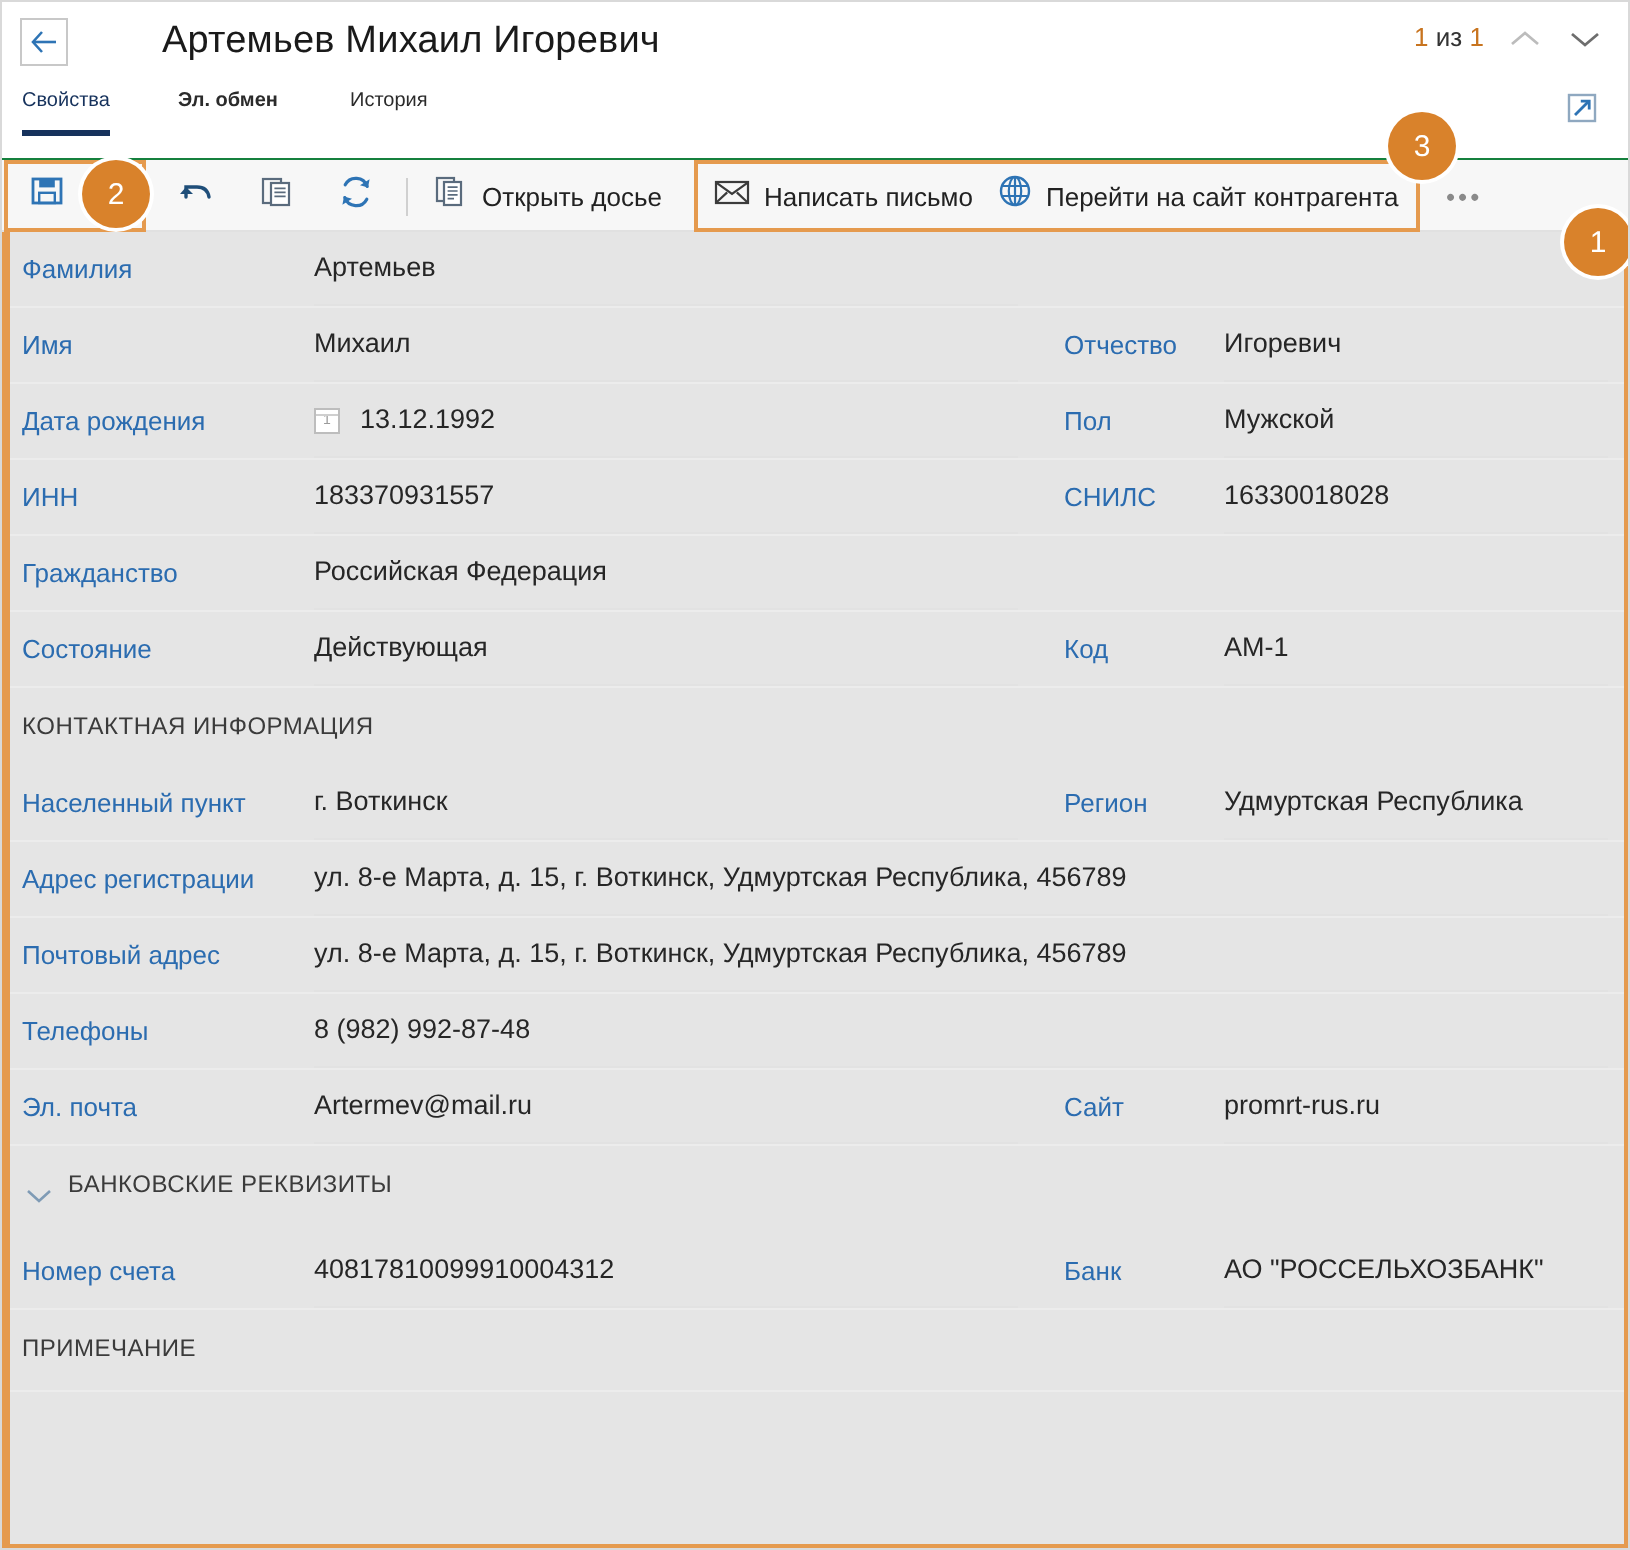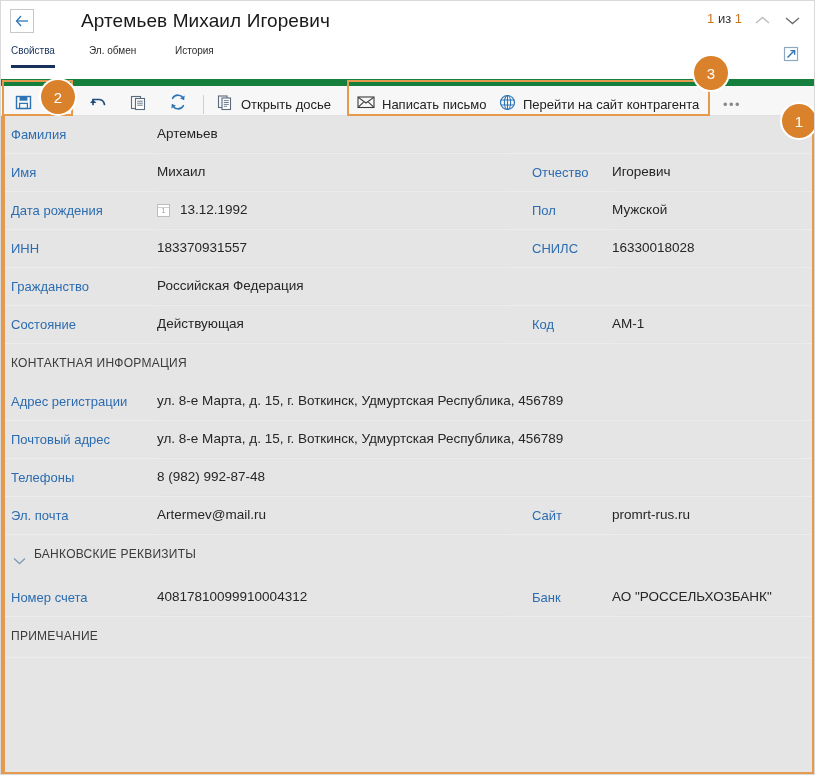--- a/index.html
+++ b/index.html
@@ -86,37 +86,37 @@
   }
   .tab.active { color: #16325c; }
   .tab.active::after {
     content: "";
     position: absolute;
     left: 0; right: 0; bottom: 0;
     height: 3px;
     background: #16325c;
   }
   .tab-0 { left: 10px; }
-  .tab-1 { left: 88px; }
+  .tab-1 { left: 88px; font-weight: bold; }
   .tab-2 { left: 174px; }
 
   .expand-btn {
     position: absolute;
     right: 12px; top: 44px;
     width: 20px; height: 20px;
     cursor: pointer;
   }
 
   
   .toolbar {
     position: absolute;
     left: 0; top: 78px;
     width: 815px; height: 37px;
     background: #f7f7f7;
-    border-top: 7px solid #15803d;
+    border-top: 1px solid #15803d;
     border-bottom: 1px solid #e1e1e1;
     box-sizing: border-box;
   }
   .tb-item {
     position: absolute;
     top: 0;
     height: 36px;
     display: flex;
     align-items: center;
     cursor: pointer;
@@ -460,20 +460,28 @@
         <div class="underline u1"></div>
         <div class="lab" style="left:527px;">Код</div>
         <div class="val c2-val">АМ-1</div>
         <div class="underline u2"></div>
       </div>
 
       <div class="sect-row">
         <div class="sect-head">КОНТАКТНАЯ ИНФОРМАЦИЯ</div>
       </div>
 
+      <div class="row">
+        <div class="lab c1-label">Населенный пункт</div>
+        <div class="val c1-val">г. Воткинск</div>
+        <div class="underline u1"></div>
+        <div class="lab" style="left:527px;">Регион</div>
+        <div class="val c2-val">Удмуртская Республика</div>
+        <div class="underline u2"></div>
+      </div>
 
       <div class="row">
         <div class="lab c1-label">Адрес регистрации</div>
         <div class="val c1-val">ул. 8-е Марта, д. 15, г. Воткинск, Удмуртская Республика, 456789</div>
         <div class="underline u1wide"></div>
       </div>
 
       <div class="row">
         <div class="lab c1-label">Почтовый адрес</div>
         <div class="val c1-val">ул. 8-е Марта, д. 15, г. Воткинск, Удмуртская Республика, 456789</div>

